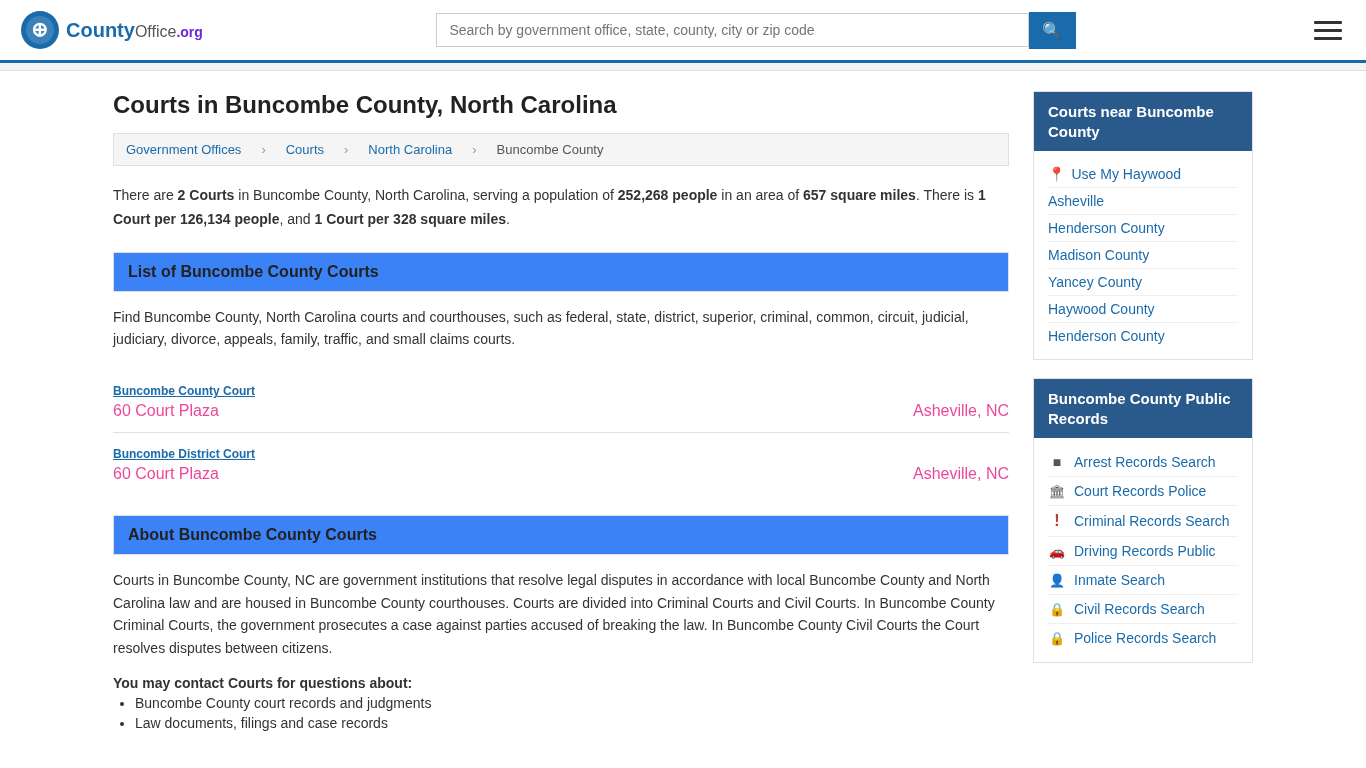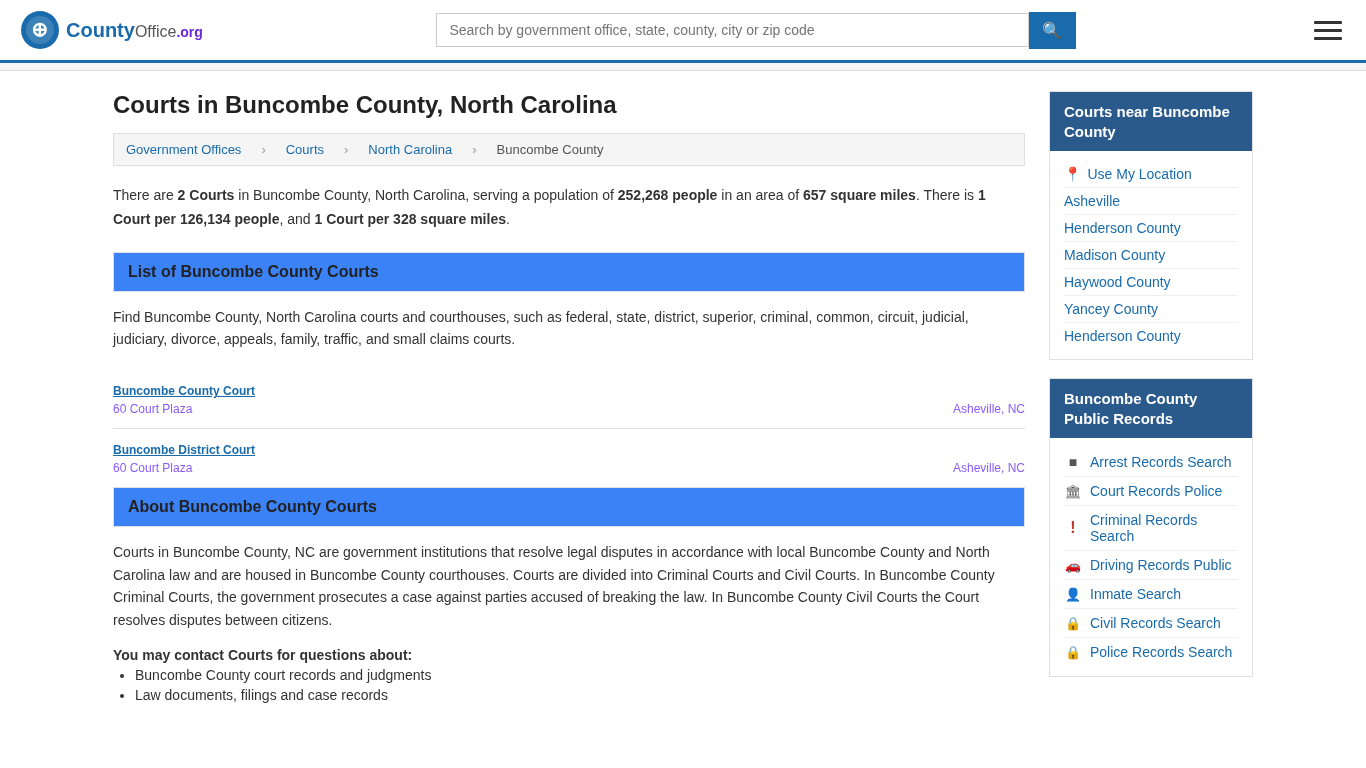--- a/index.html
+++ b/index.html
@@ -149,42 +149,43 @@
       font-weight: bold;
       color: #1a6bab;
       text-decoration: underline;
       cursor: pointer;
       margin-bottom: 4px;
       display: inline-block;
     }
     .court-details {
       display: flex;
       justify-content: space-between;
-      color: #8b5cf6;
-      font-size: 12px;
+      color: #ec4899;
+      font-size: 16px;
     }
 
     
     #about-section {
+      margin-top: 20px;
     }
     #about-section .section-desc {
       margin-bottom: 16px;
     }
     #about-section ul {
       padding-left: 22px;
       margin-top: 4px;
     }
     #about-section ul li {
       margin-bottom: 4px;
       font-size: 14px;
     }
 
     
     #sidebar {
-      width: 204px;
+      width: 220px;
       flex-shrink: 0;
     }
 
     .sidebar-section {
       border: 1px solid #e0e0e0;
       margin-bottom: 18px;
     }
     .sidebar-section-header {
       background: #2a5a8c;
       color: #fff;
@@ -341,27 +342,27 @@
 
   <div id="sidebar">
 
     <div class="sidebar-section">
       <div class="sidebar-section-header">
         Courts near Buncombe County
       </div>
       <div class="sidebar-section-body">
         <div class="location-item">
           <span class="pin-icon">📍</span>
-          <a href="#">Use My Location</a>
+          <a href="#">Use My Haywood</a>
         </div>
         <a href="#" class="sidebar-link">Asheville</a>
         <a href="#" class="sidebar-link">Henderson County</a>
         <a href="#" class="sidebar-link">Madison County</a>
+        <a href="#" class="sidebar-link">Yancey County</a>
         <a href="#" class="sidebar-link">Haywood County</a>
-        <a href="#" class="sidebar-link">Yancey County</a>
         <a href="#" class="sidebar-link">Henderson County</a>
       </div>
     </div>
 
     <div class="sidebar-section">
       <div class="sidebar-section-header">
         Buncombe County Public Records
       </div>
       <div class="sidebar-section-body">
 

